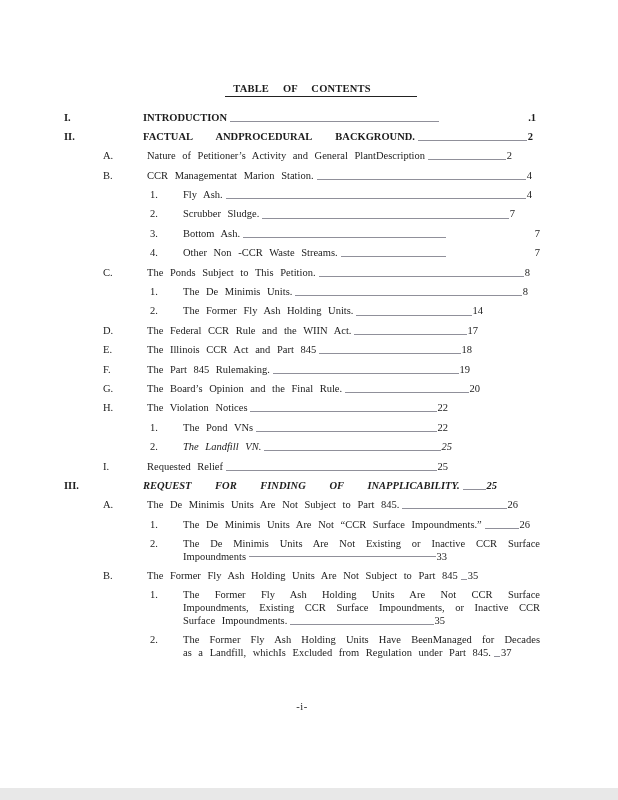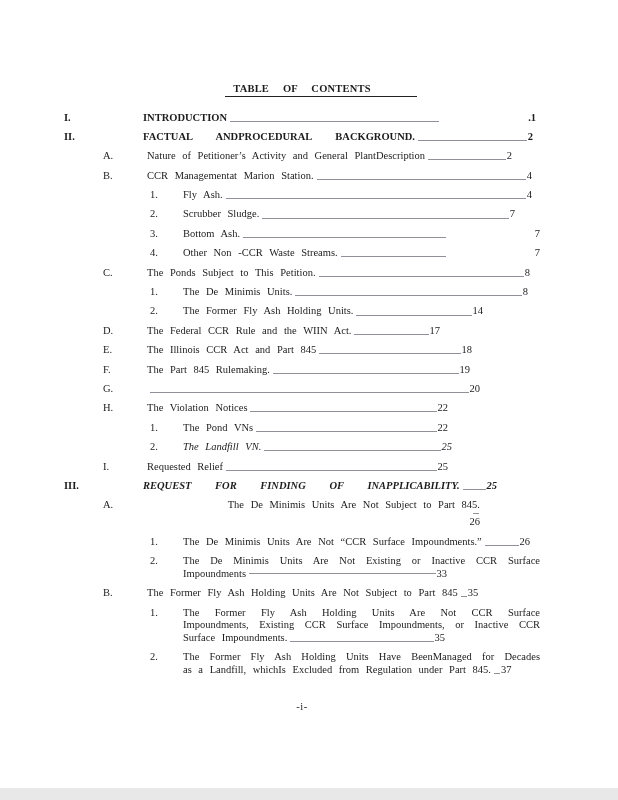--- a/index.html
+++ b/index.html
@@ -179,21 +179,21 @@
           <div class="lline" style="margin-right: 57px;">
             <span class="txt">The Former Fly Ash Holding Units.</span>
             <div class="leader"></div>
             <span class="pg">14</span>
           </div>
         </div>
       </div>
       <div class="entry lvl2">
         <span class="lbl">D.</span>
         <div class="content">
-          <div class="lline" style="margin-right: 100px;">
+          <div class="lline" style="margin-right: 62px;">
             <span class="txt">The Federal CCR Rule and the WIIN Act.</span>
             <div class="leader"></div>
             <span class="pg">17</span>
           </div>
         </div>
       </div>
       <div class="entry lvl2">
         <span class="lbl">E.</span>
         <div class="content">
           <div class="lline" style="margin-right: 68px;">
@@ -210,20 +210,21 @@
             <span class="txt">The Part 845 Rulemaking.</span>
             <div class="leader"></div>
             <span class="pg">19</span>
           </div>
         </div>
       </div>
       <div class="entry lvl2">
         <span class="lbl">G.</span>
         <div class="content">
           <div class="lline" style="margin-right: 60px;">
+            <span class="txt">The Board’s Opinion and the Final Rule.</span>
             <div class="leader"></div>
             <span class="pg">20</span>
           </div>
         </div>
       </div>
       <div class="entry lvl2">
         <span class="lbl">H.</span>
         <div class="content">
           <div class="lline" style="margin-right: 92px;">
             <span class="txt">The Violation Notices</span>
@@ -268,21 +269,21 @@
           <div class="lline" style="margin-right: 43px; font-style: italic;">
             <span class="txt">REQUEST FOR FINDING OF INAPPLICABILITY.</span>
             <div class="leader"></div>
             <span class="pg">25</span>
           </div>
         </div>
       </div>
       <div class="entry lvl2">
         <span class="lbl">A.</span>
         <div class="content">
-          <div class="lline" style="margin-right: 60px; flex-direction: column;">
+          <div class="lline" style="margin-right: 22px;">
             <span class="txt">The De Minimis Units Are Not Subject to Part 845.</span>
             <div class="leader"></div>
             <span class="pg">26</span>
           </div>
         </div>
       </div>
       <div class="entry lvl3">
         <span class="lbl">1.</span>
         <div class="content">
           <div class="lline" style="margin-right: 10px;">

